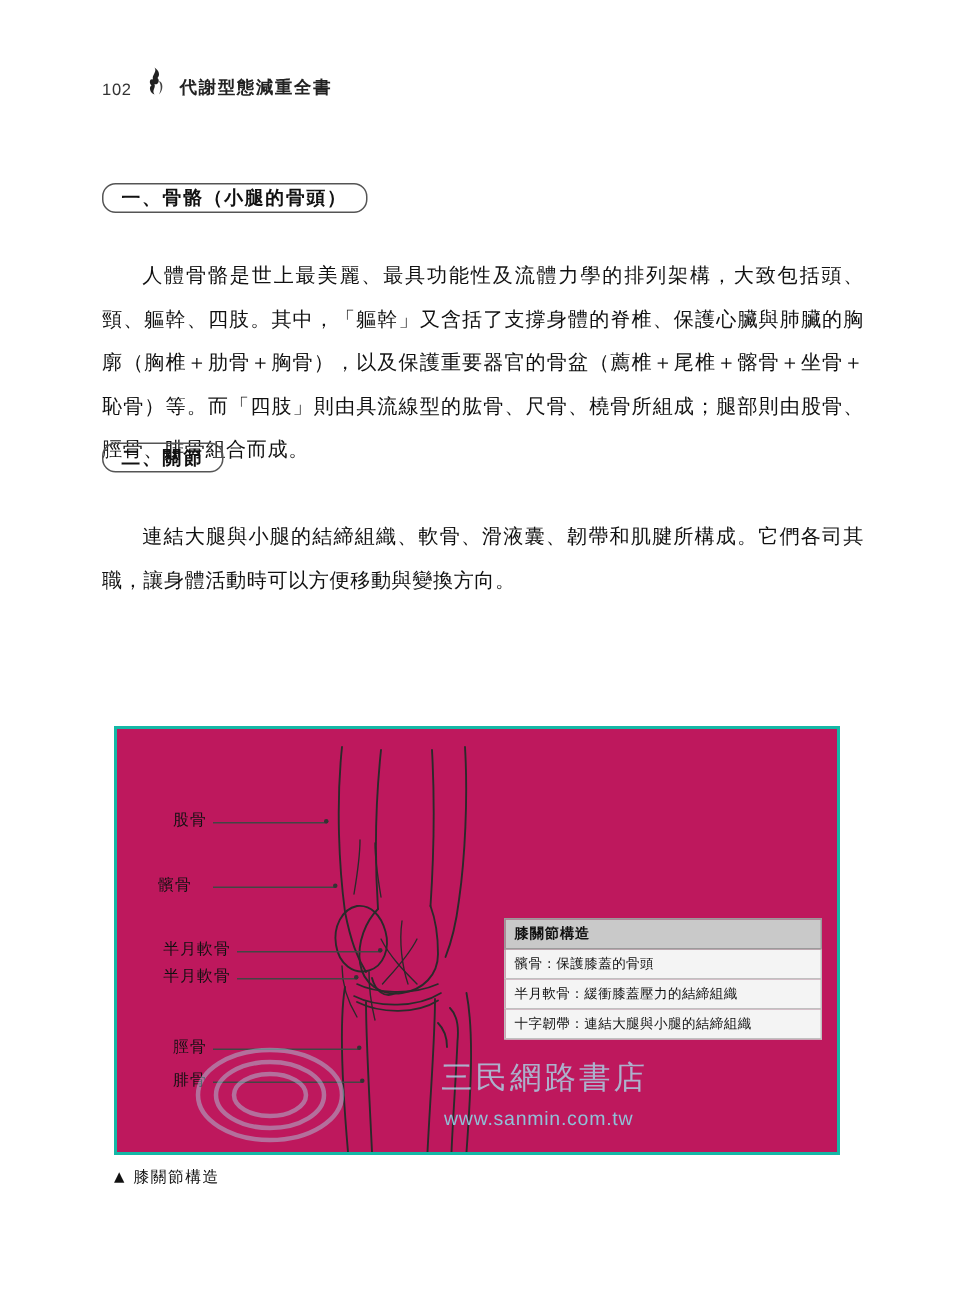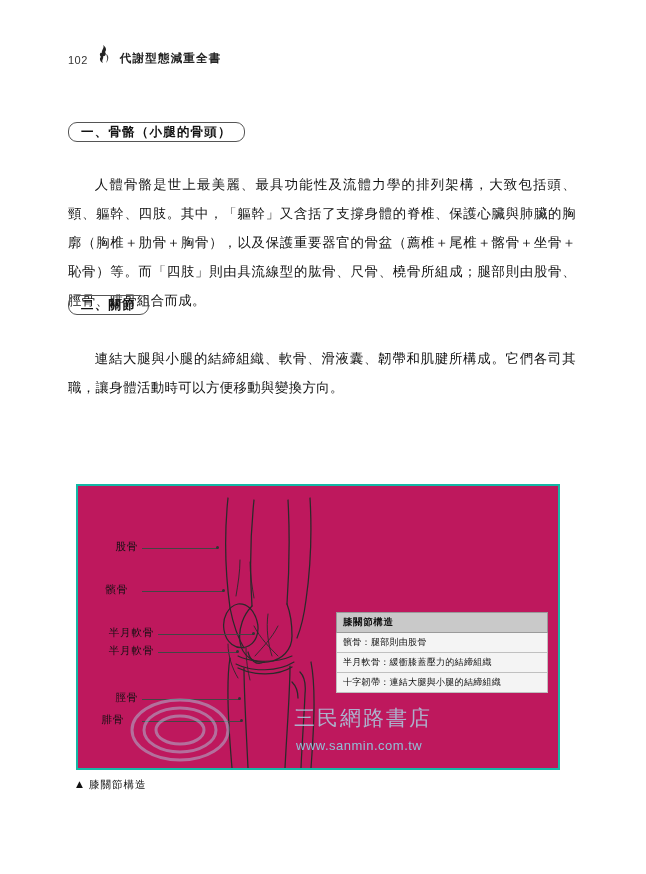--- a/index.html
+++ b/index.html
@@ -289,39 +289,39 @@
     <div class="leader-dot" style="left:160px; top:211px;"></div>
 
     <div class="leader" style="left:64px; top:235px; width:100px;"></div>
     <div class="leader-dot" style="left:162px; top:233px;"></div>
 
     <div class="fig-label" style="left:14px; top:54px; width:46px;">股骨</div>
     <div class="fig-label" style="left:4px; top:97px; width:46px;">髕骨</div>
     <div class="fig-label" style="left:8px; top:140px; width:68px;">半月軟骨</div>
     <div class="fig-label" style="left:8px; top:158px; width:68px;">半月軟骨</div>
     <div class="fig-label" style="left:14px; top:205px; width:46px;">脛骨</div>
-    <div class="fig-label" style="left:0; top:227px; width:46px;">腓骨</div>
+    <div class="fig-label" style="left:14px; top:227px; width:46px;">腓骨</div>
 
     <svg class="watermark" viewBox="0 0 340 82" style="left:40px; top:202px;">
       <g fill="none" stroke="#a9d9ea" stroke-width="3">
         <ellipse cx="62" cy="42" rx="48" ry="30"></ellipse>
         <ellipse cx="62" cy="42" rx="36" ry="22"></ellipse>
         <ellipse cx="62" cy="42" rx="24" ry="14"></ellipse>
       </g>
     </svg>
     <div class="wm-cn" style="left:216px; top:218px;">三民網路書店</div>
     <div class="wm-url" style="left:218px; top:252px;">www.sanmin.com.tw</div>
 
     <table class="info-table">
       <tbody>
           <tr>
         <th>膝關節構造</th>
       </tr>
       <tr>
-        <td>髕骨：腿部則由股骨</td>
+        <td>髕骨：保護膝蓋的骨頭</td>
       </tr>
       <tr>
         <td>半月軟骨：緩衝膝蓋壓力的結締組織</td>
       </tr>
       <tr>
         <td>十字韌帶：連結大腿與小腿的結締組織</td>
       </tr>
     </tbody>
       </table>
   </div>

